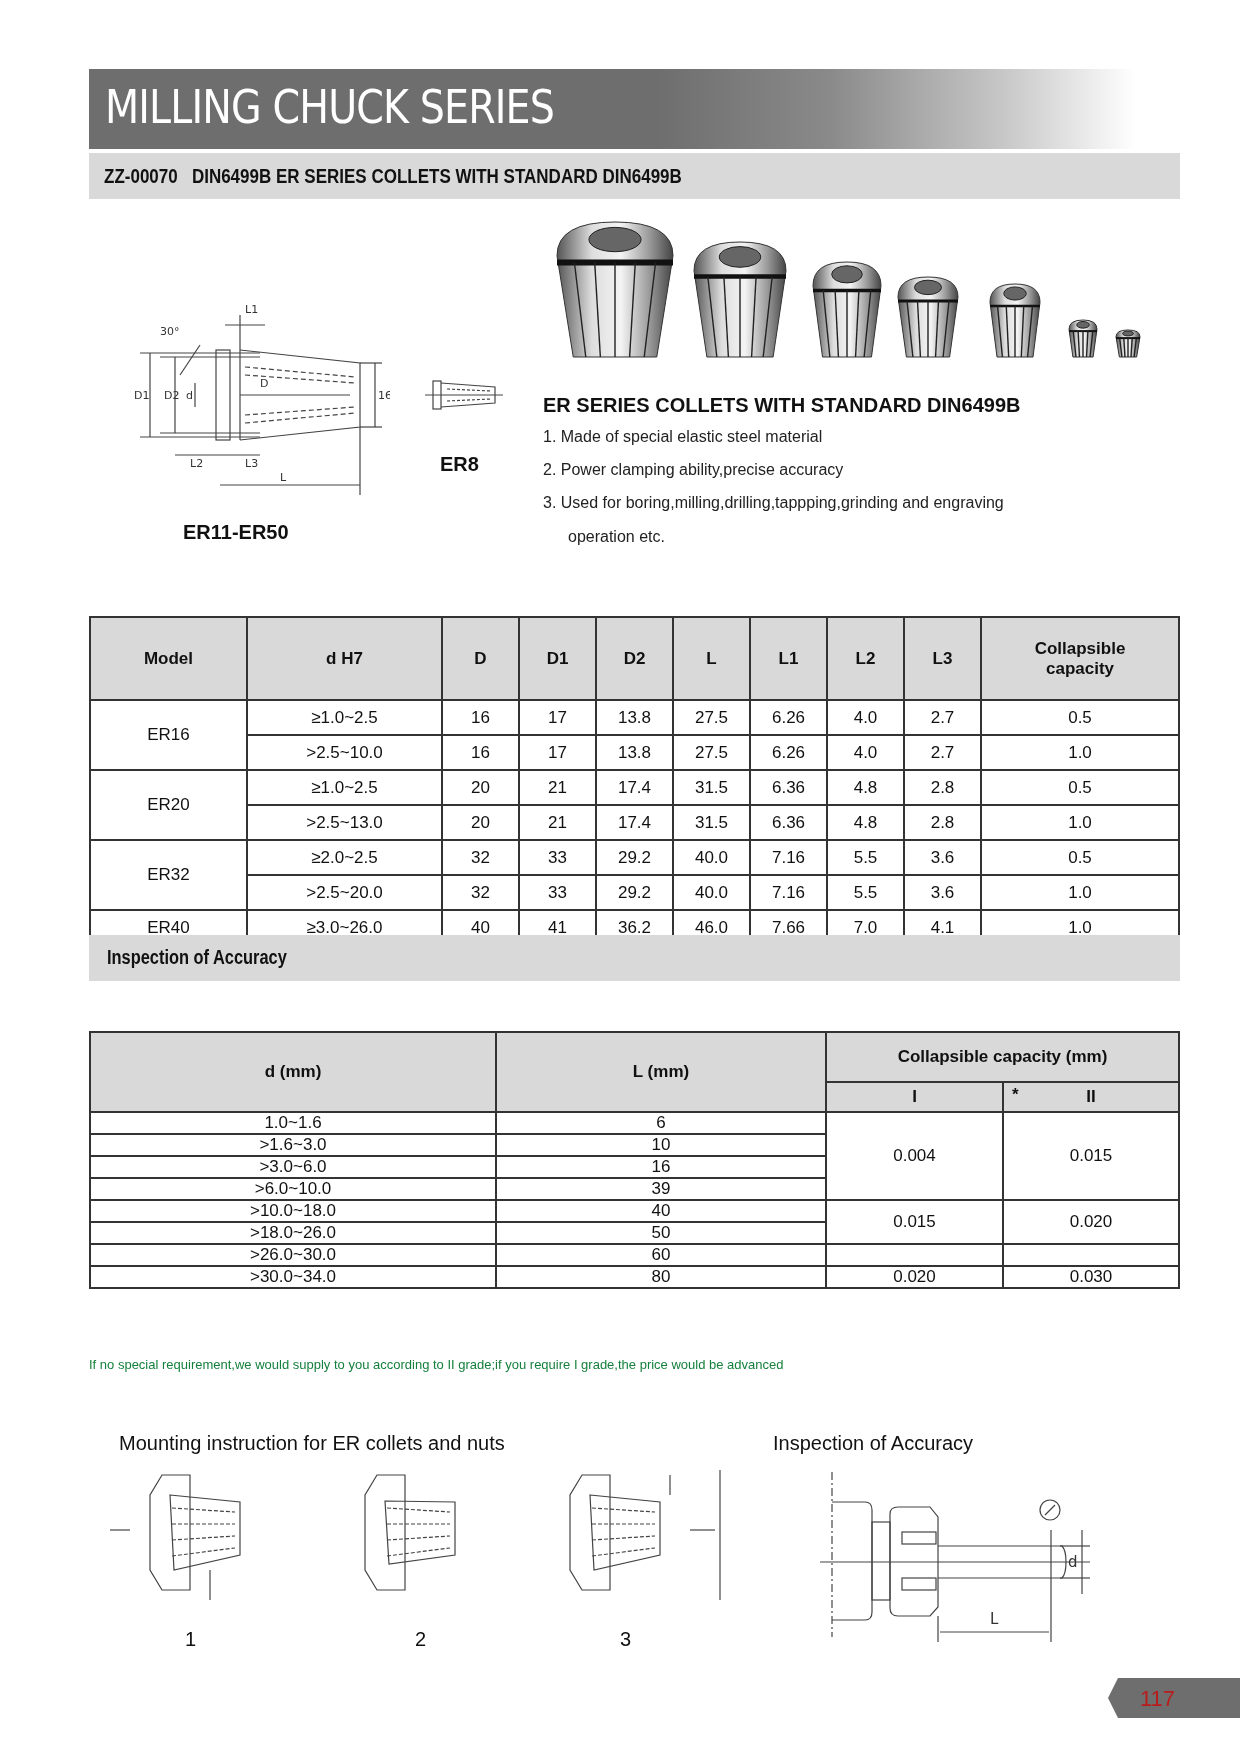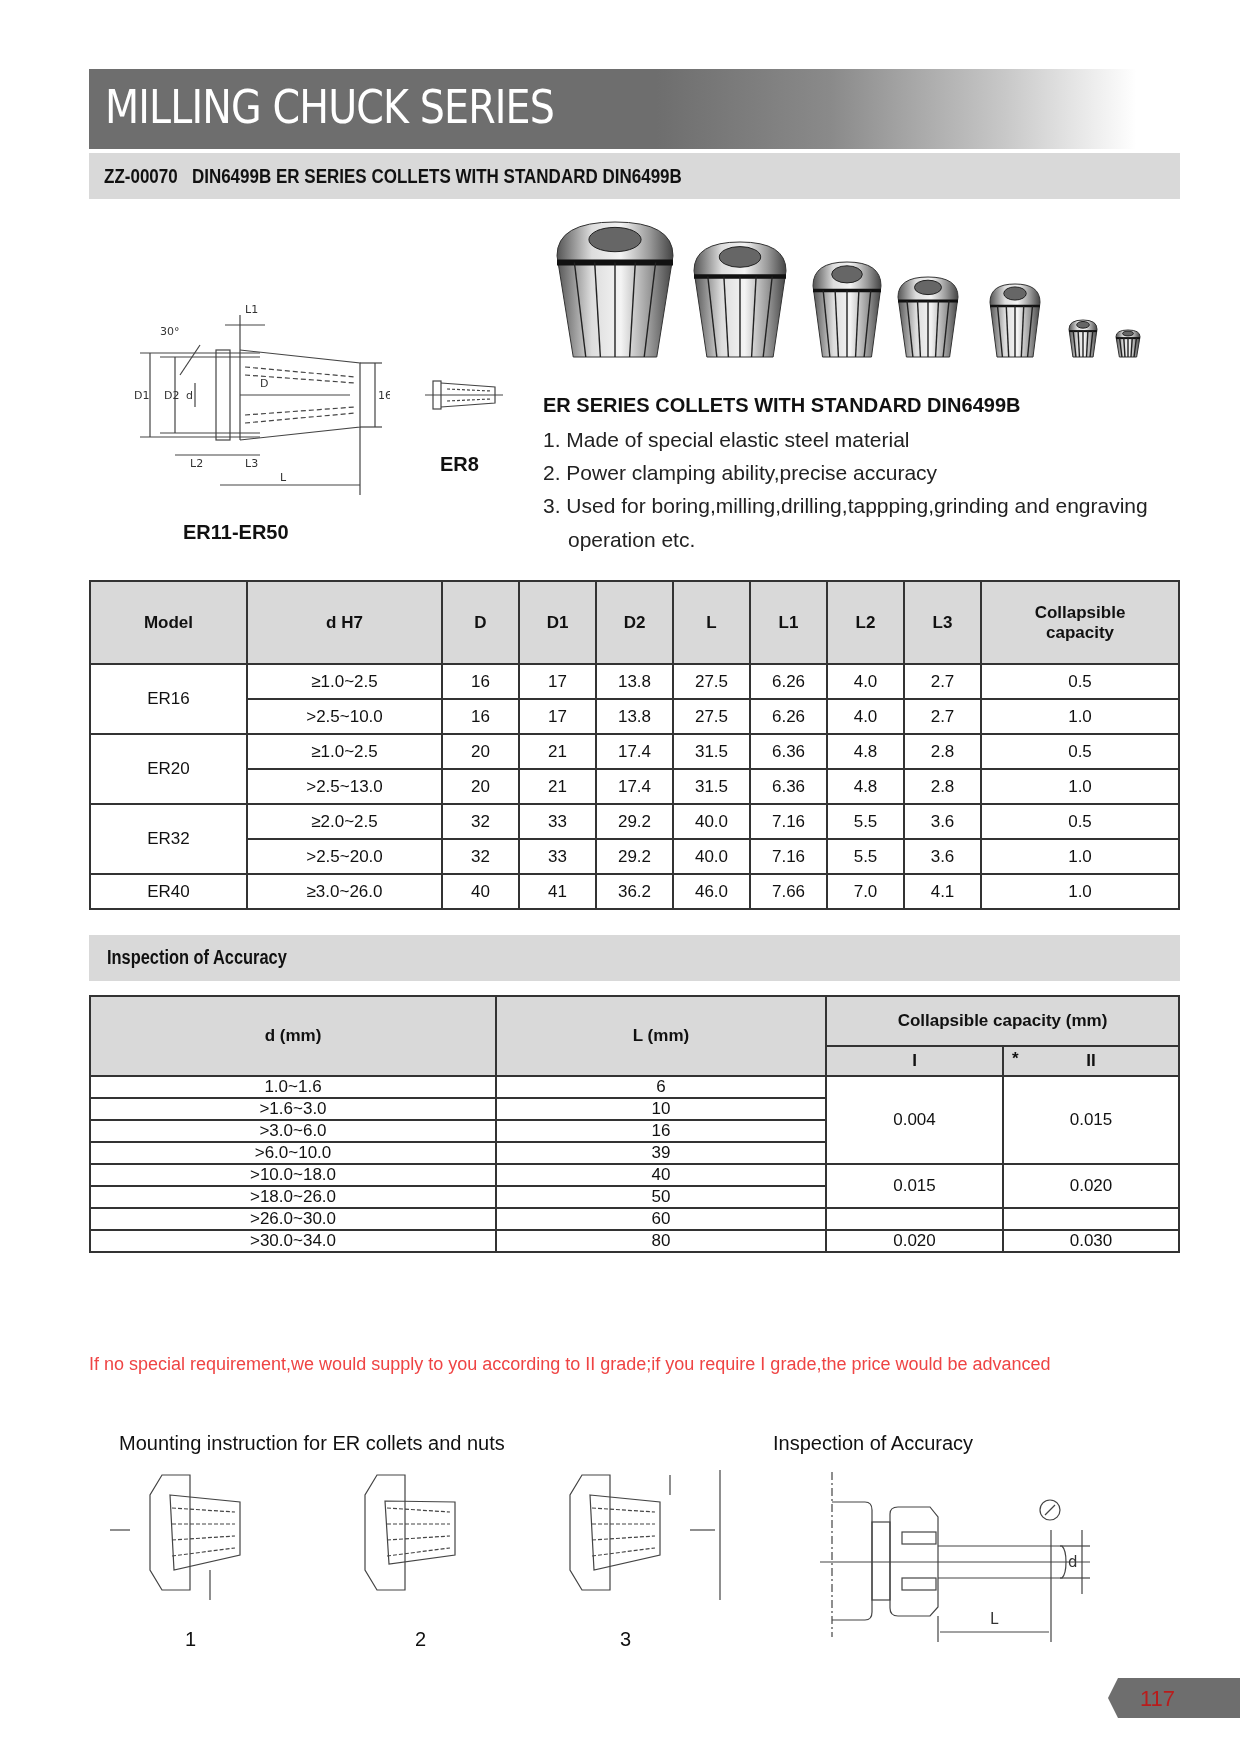--- a/index.html
+++ b/index.html
@@ -5,36 +5,36 @@
   html, body { margin:0; padding:0; background:#ffffff; }
   body { width:1240px; height:1754px; position:relative; overflow:hidden; font-family:"Liberation Sans", sans-serif; color:#111; }
   .abs { position:absolute; }
   .title-band { left:89px; top:69px; width:1091px; height:80px;
     background: linear-gradient(to right, #6e6e6e 0%, #6e6e6e 52%, #8a8a8a 68%, #c8c8c8 84%, #ffffff 96%); }
   .title-text { left:105px; top:80px; font-size:46px; color:#fff; letter-spacing:-1px; font-family:"DejaVu Sans", sans-serif; font-weight:normal; transform:scaleX(0.86); transform-origin:left center; }
   .sub-band { left:89px; top:153px; width:1091px; height:46px; background:#d9d9d9; }
   .sub-text { left:104px; top:165px; font-size:20px; font-weight:bold; transform:scaleX(0.85); transform-origin:left center; white-space:nowrap; }
   .collets { left:545px; top:212px; width:610px; height:150px; }
   .spec-title { left:543px; top:394px; font-size:20px; font-weight:bold; }
-  .spec-line { left:543px; font-size:21px; color:#222; white-space:nowrap; }
+  .spec-line { left:543px; font-size:16px; color:#222; white-space:nowrap; }
   .diag-label { font-size:20px; font-weight:bold; }
-  table { border-collapse:collapse; }
+  table { border-collapse:collapse;margin-top:36px; }
   .tbl { position:absolute; left:89px; width:1091px; font-size:17px; }
   .tbl td, .tbl th { border:2px solid #333; text-align:center; padding:0; }
   .tbl th { background:#d9d9d9; font-weight:bold; }
   .main-tbl { top:580px; }
   .main-tbl tr.hdr { height:83px; }
   .main-tbl tr.row { height:35px; }
   .insp-band { left:89px; top:935px; width:1091px; height:46px; background:#d9d9d9; }
   .insp-band-text { left:107px; top:946px; font-size:20px; font-weight:bold; transform:scaleX(0.82); transform-origin:left center; white-space:nowrap; }
   .insp-tbl { top:995px; }
   .insp-tbl tr.h1 { height:50px; }
   .insp-tbl tr.h2 { height:30px; }
   .insp-tbl tr.row { height:16px; }
-  .note { left:89px; top:1350px; width:1095px; font-size:18px; line-height:29px; color:#ef4444; }
+  .note { left:89px; top:1350px; width:1095px; font-size:13px; line-height:29px; color:#15803d; }
   .subhead { top:1432px; font-size:20px; font-weight:normal; }
   .step-num { top:1628px; font-size:20px; }
   .page-tab { left:1108px; top:1678px; width:132px; height:40px; }
   .page-num { left:1140px; top:1686px; font-size:22px; color:#b91c1c; }
 </style>
 </head>
 <body>
 
 <div class="abs title-band"></div>
 <div class="abs title-text">MILLING CHUCK SERIES</div>

